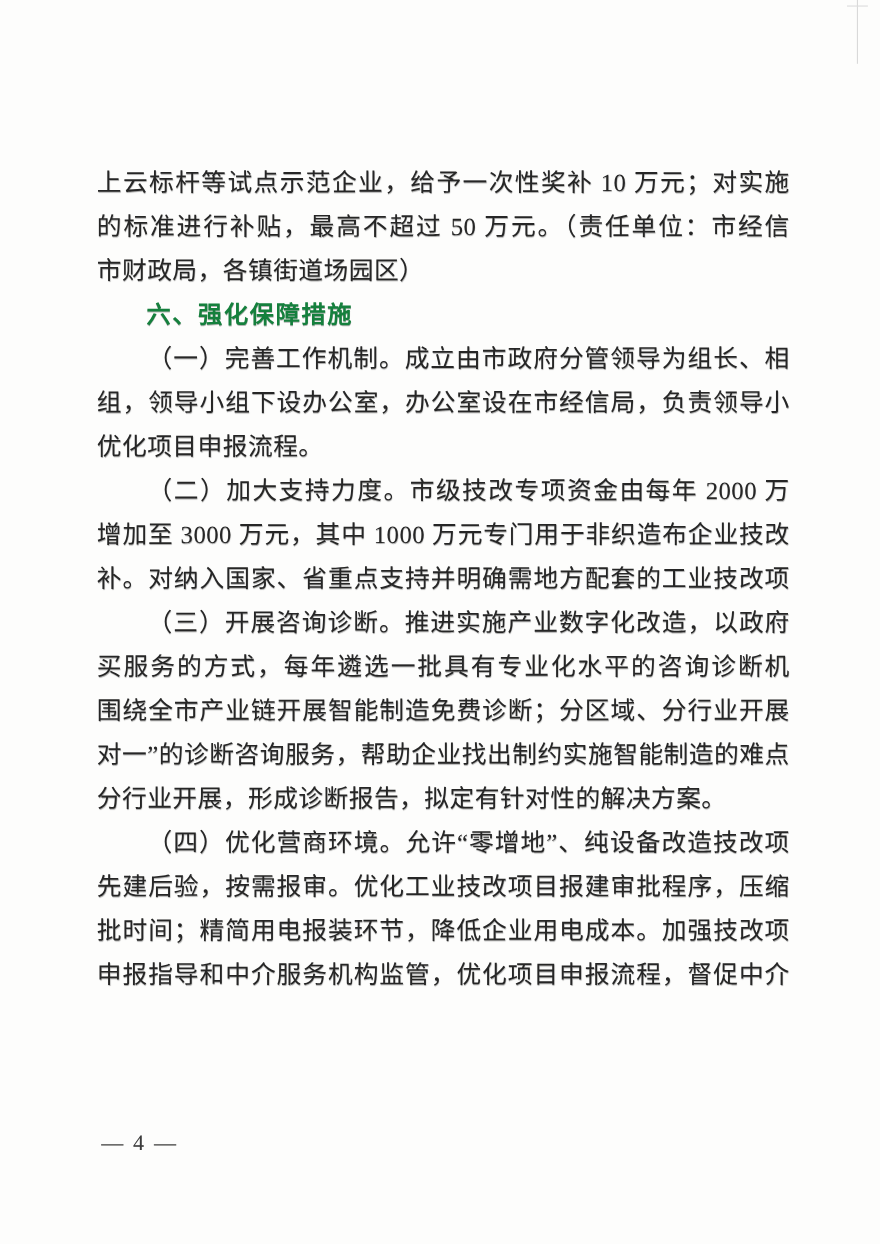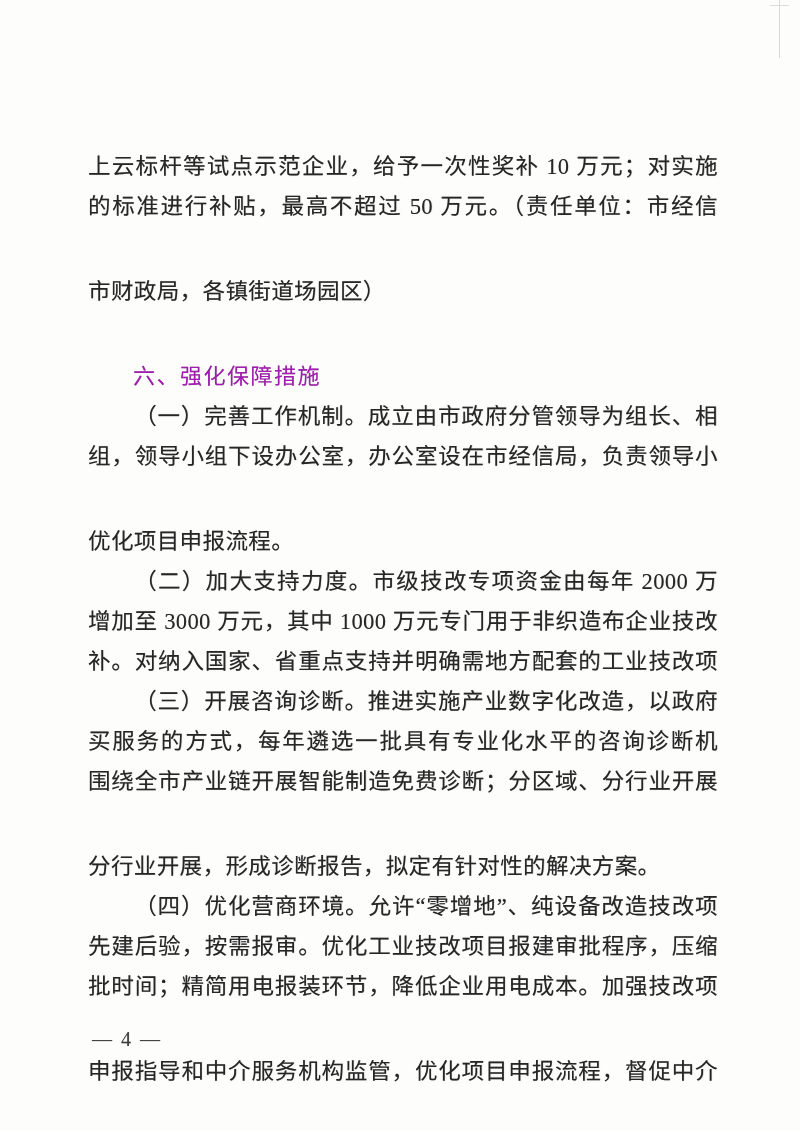--- a/index.html
+++ b/index.html
@@ -53,27 +53,27 @@
     line-height: 40px;
     font-size: 22.5px;
     letter-spacing: 0.4px;
     text-align: justify;
     text-align-last: justify;
     white-space: normal;
     overflow: hidden;
     text-shadow: 0.3px 0.3px 0.7px rgba(45,45,45,0.40);
   }
   .line.indent { text-indent: 2.05em; }
-  .line.final  { text-align-last: left; margin-top: 45px; }
+  .line.final  { text-align-last: left; }
   .para.heading .line {
     font-family: "Liberation Sans", "DejaVu Sans", sans-serif;
-    font-weight: normal;
+    font-weight: bold;
     letter-spacing: 1.5px;
     font-size: 22px;
-    color: #a21caf;
+    color: #15803d;
     text-shadow: 0.2px 0.2px 0.5px rgba(45,45,45,0.35);
   }
   .footer {
     position: absolute;
     left: 92px;
     top: 1024px;
     font-size: 20px;
     line-height: 30px;
     color: #3c3c3c;
     letter-spacing: 2px;
@@ -106,20 +106,21 @@
       </div>
       <div class="para body">
         <div class="line indent">（二）加大支持力度。市级技改专项资金由每年 2000 万元</div>
         <div class="line">增加至 3000 万元，其中 1000 万元专门用于非织造布企业技改奖</div>
         <div class="line">补。对纳入国家、省重点支持并明确需地方配套的工业技改项目，</div>
       </div>
       <div class="para body">
         <div class="line indent">（三）开展咨询诊断。推进实施产业数字化改造，以政府购</div>
         <div class="line">买服务的方式，每年遴选一批具有专业化水平的咨询诊断机构，</div>
         <div class="line">围绕全市产业链开展智能制造免费诊断；分区域、分行业开展“一</div>
+        <div class="line">对一”的诊断咨询服务，帮助企业找出制约实施智能制造的难点</div>
         <div class="line final">分行业开展，形成诊断报告，拟定有针对性的解决方案。</div>
       </div>
       <div class="para body">
         <div class="line indent">（四）优化营商环境。允许“零增地”、纯设备改造技改项目</div>
         <div class="line">先建后验，按需报审。优化工业技改项目报建审批程序，压缩审</div>
         <div class="line">批时间；精简用电报装环节，降低企业用电成本。加强技改项目</div>
         <div class="line final">申报指导和中介服务机构监管，优化项目申报流程，督促中介服</div>
       </div>
     </div>
 

